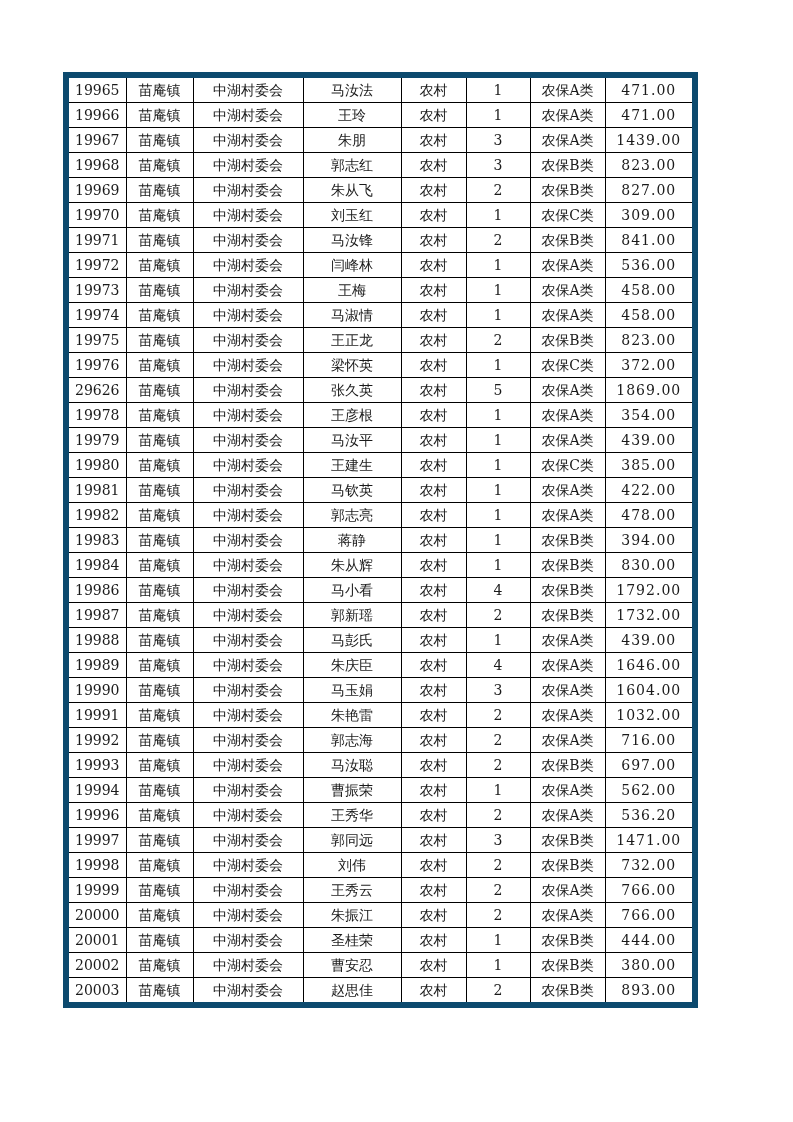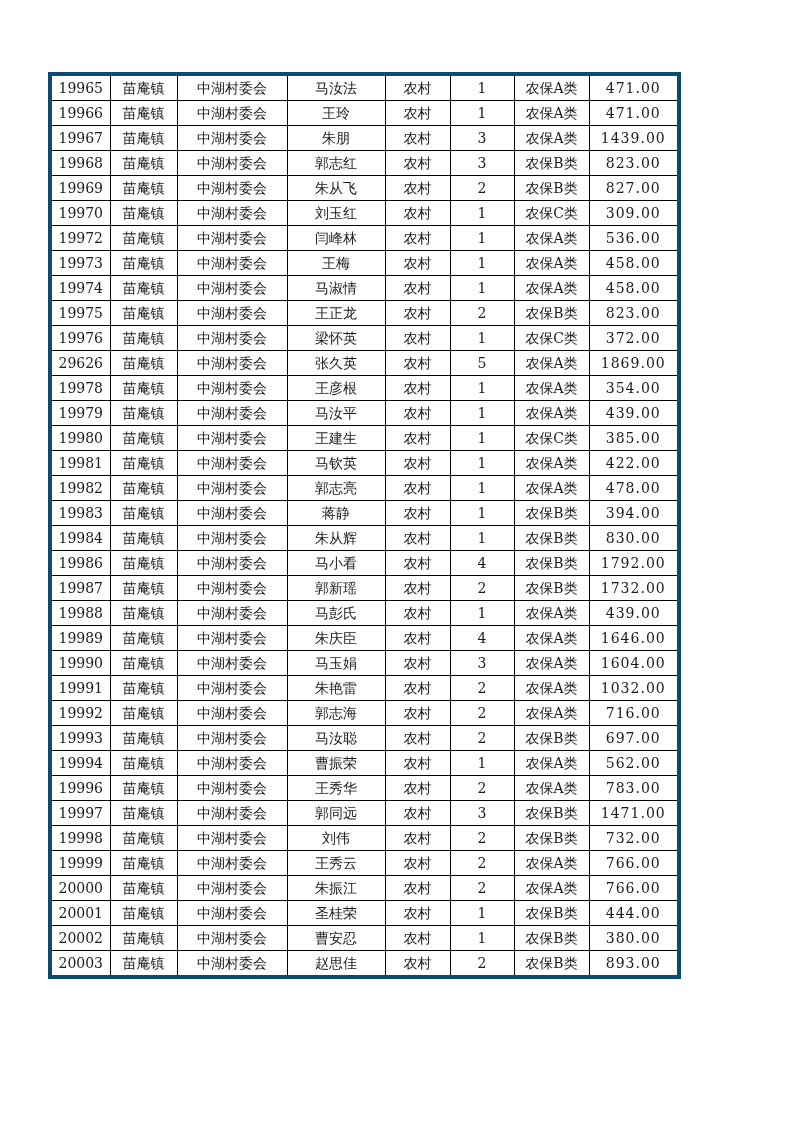--- a/index.html
+++ b/index.html
@@ -16,25 +16,25 @@
   }
   .page {
     position: absolute;
     left: 0; top: 0;
     width: 793px;
     height: 1122px;
     background: #ffffff;
   }
   table.sheet-table {
     position: absolute;
-    left: 48px;
+    left: 63px;
     top: 72px;
     border-collapse: collapse;
     table-layout: fixed;
-    border: 4px solid #0c4a6e;
+    border: 6px solid #0c4a6e;
   }
   table.sheet-table td {
     border: 1px solid #000000;
     height: 24px;
     padding: 0 2px;
     text-align: center;
     vertical-align: middle;
     font-size: 14px;
     line-height: 24px;
     white-space: nowrap;
@@ -116,20 +116,30 @@
           <td class="cell-serial">19970</td>
           <td class="cell-town">苗庵镇</td>
           <td class="cell-village">中湖村委会</td>
           <td class="cell-name">刘玉红</td>
           <td class="cell-residence">农村</td>
           <td class="cell-persons">1</td>
           <td class="cell-category">农保C类</td>
           <td class="cell-amount">309.00</td>
         </tr>
         <tr>
+          <td class="cell-serial">19971</td>
+          <td class="cell-town">苗庵镇</td>
+          <td class="cell-village">中湖村委会</td>
+          <td class="cell-name">马汝锋</td>
+          <td class="cell-residence">农村</td>
+          <td class="cell-persons">2</td>
+          <td class="cell-category">农保B类</td>
+          <td class="cell-amount">841.00</td>
+        </tr>
+        <tr>
           <td class="cell-serial">19972</td>
           <td class="cell-town">苗庵镇</td>
           <td class="cell-village">中湖村委会</td>
           <td class="cell-name">闫峰林</td>
           <td class="cell-residence">农村</td>
           <td class="cell-persons">1</td>
           <td class="cell-category">农保A类</td>
           <td class="cell-amount">536.00</td>
         </tr>
         <tr>
@@ -343,21 +353,21 @@
           <td class="cell-amount">562.00</td>
         </tr>
         <tr>
           <td class="cell-serial">19996</td>
           <td class="cell-town">苗庵镇</td>
           <td class="cell-village">中湖村委会</td>
           <td class="cell-name">王秀华</td>
           <td class="cell-residence">农村</td>
           <td class="cell-persons">2</td>
           <td class="cell-category">农保A类</td>
-          <td class="cell-amount">783.00</td>
+          <td class="cell-amount">536.20</td>
         </tr>
         <tr>
           <td class="cell-serial">19997</td>
           <td class="cell-town">苗庵镇</td>
           <td class="cell-village">中湖村委会</td>
           <td class="cell-name">郭同远</td>
           <td class="cell-residence">农村</td>
           <td class="cell-persons">3</td>
           <td class="cell-category">农保B类</td>
           <td class="cell-amount">1471.00</td>

